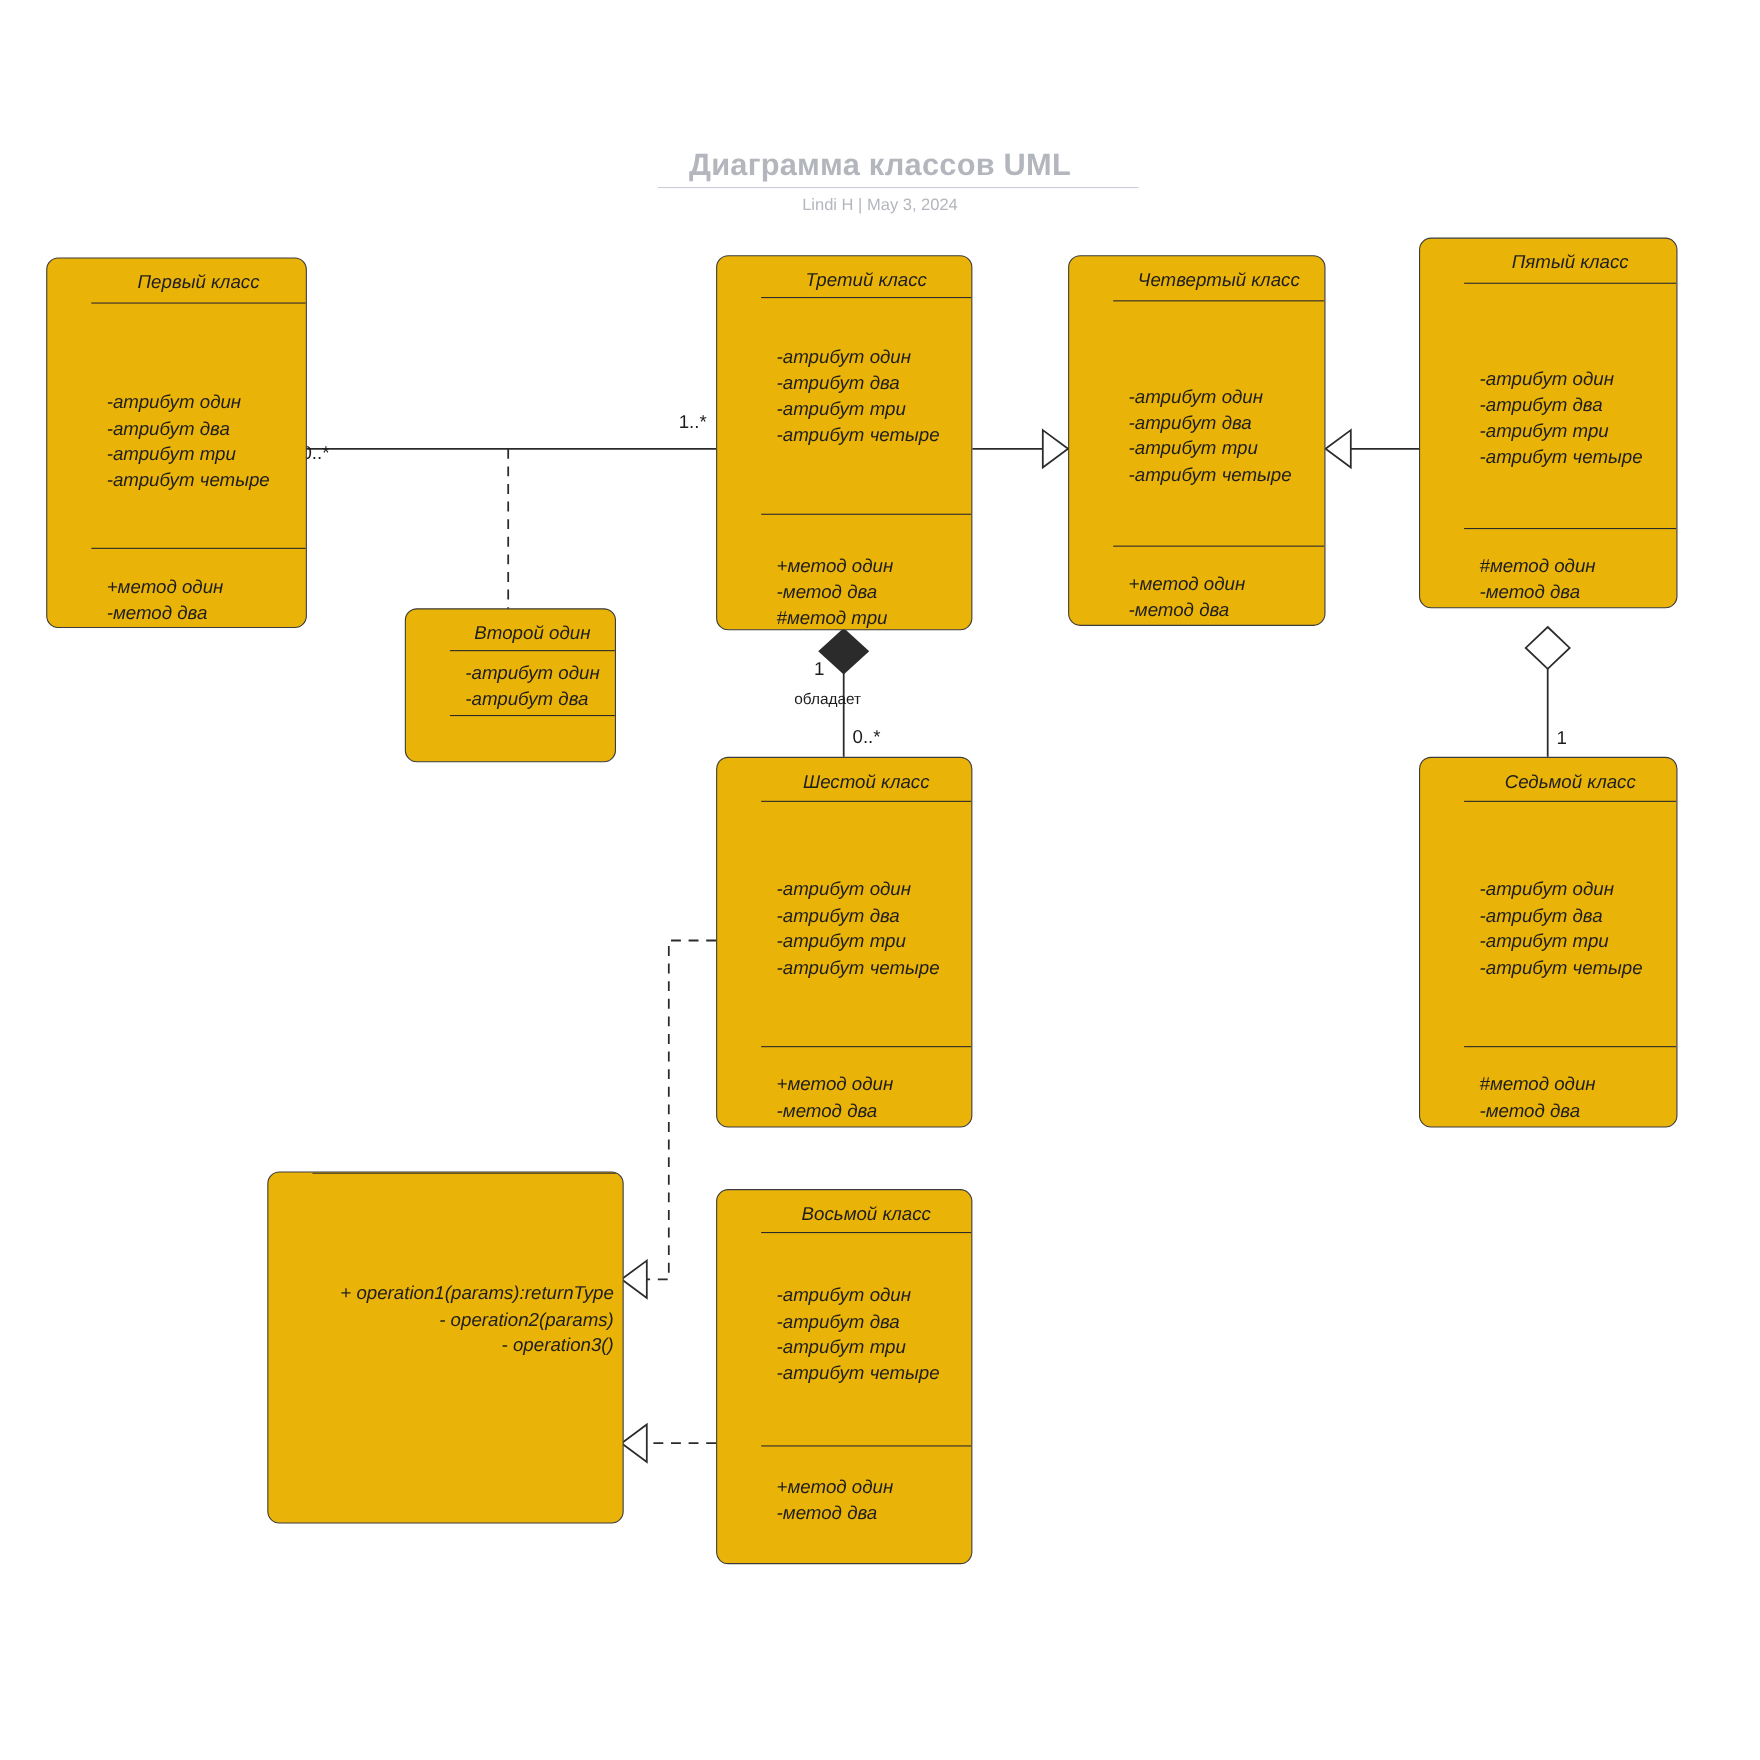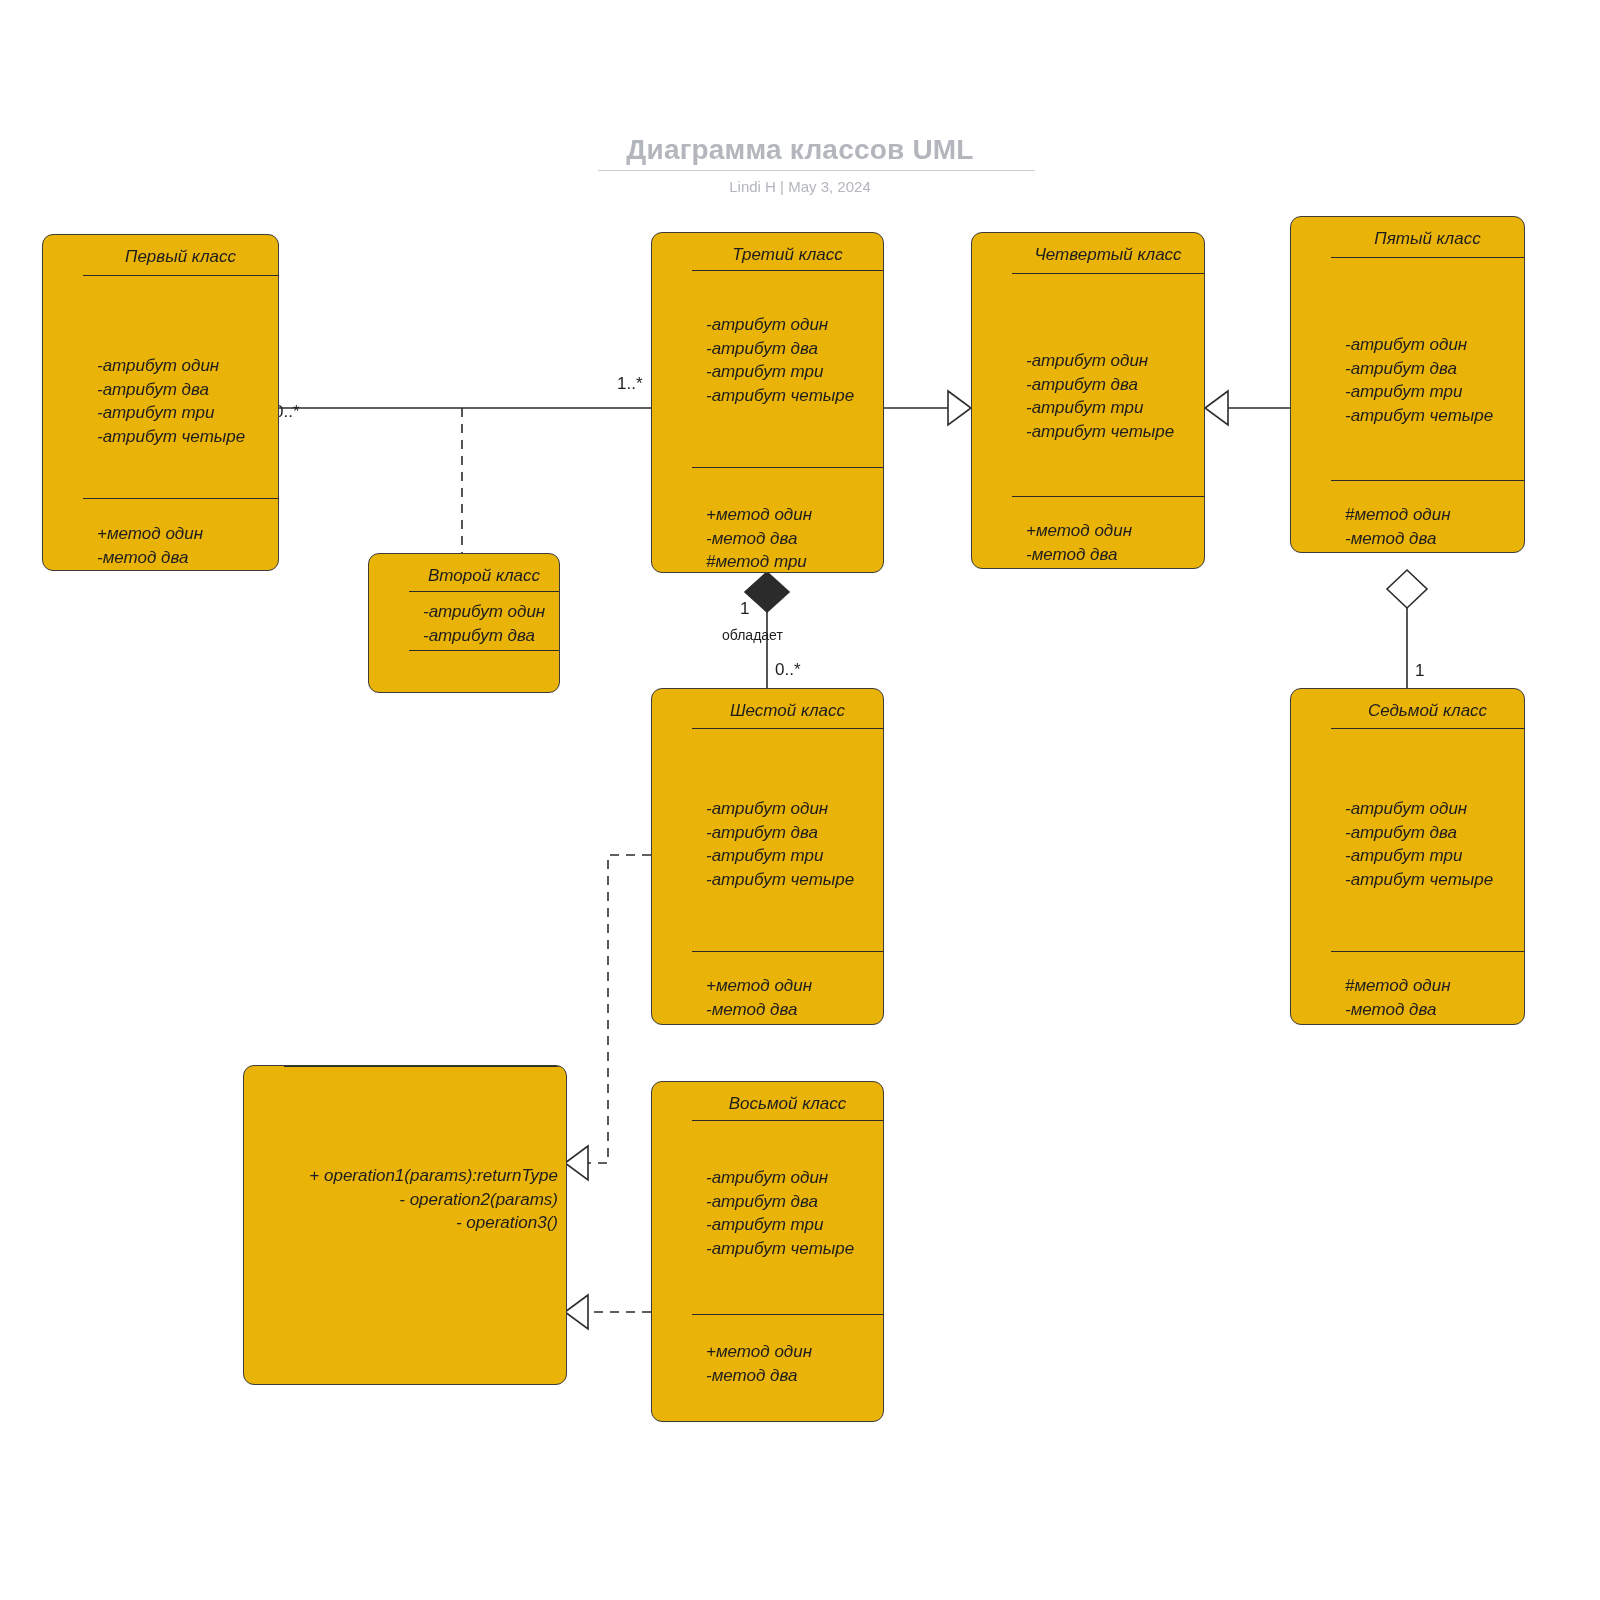--- a/index.html
+++ b/index.html
@@ -122,21 +122,21 @@
 -атрибут четыре</div>
     </div>
     <div class="sep thin"></div>
     <div class="compart" style="height:72px;">
       <div class="lines" style="top:23px;">+метод один
 -метод два</div>
     </div>
   </div>
 
   <div class="cls" style="left:368px;top:553px;width:192px;height:140px;">
-    <div class="hdr" style="height:37px;">Второй класс</div>
+    <div class="hdr" style="height:37px;">Второй один</div>
     <div class="sep"></div>
     <div class="compart" style="height:58px;">
       <div class="lines" style="top:8px;">-атрибут один
 -атрибут два</div>
     </div>
     <div class="sep thin"></div>
     <div class="compart" style="height:42px;">
       <div class="lines" style="top:6px;"></div>
     </div>
   </div>

